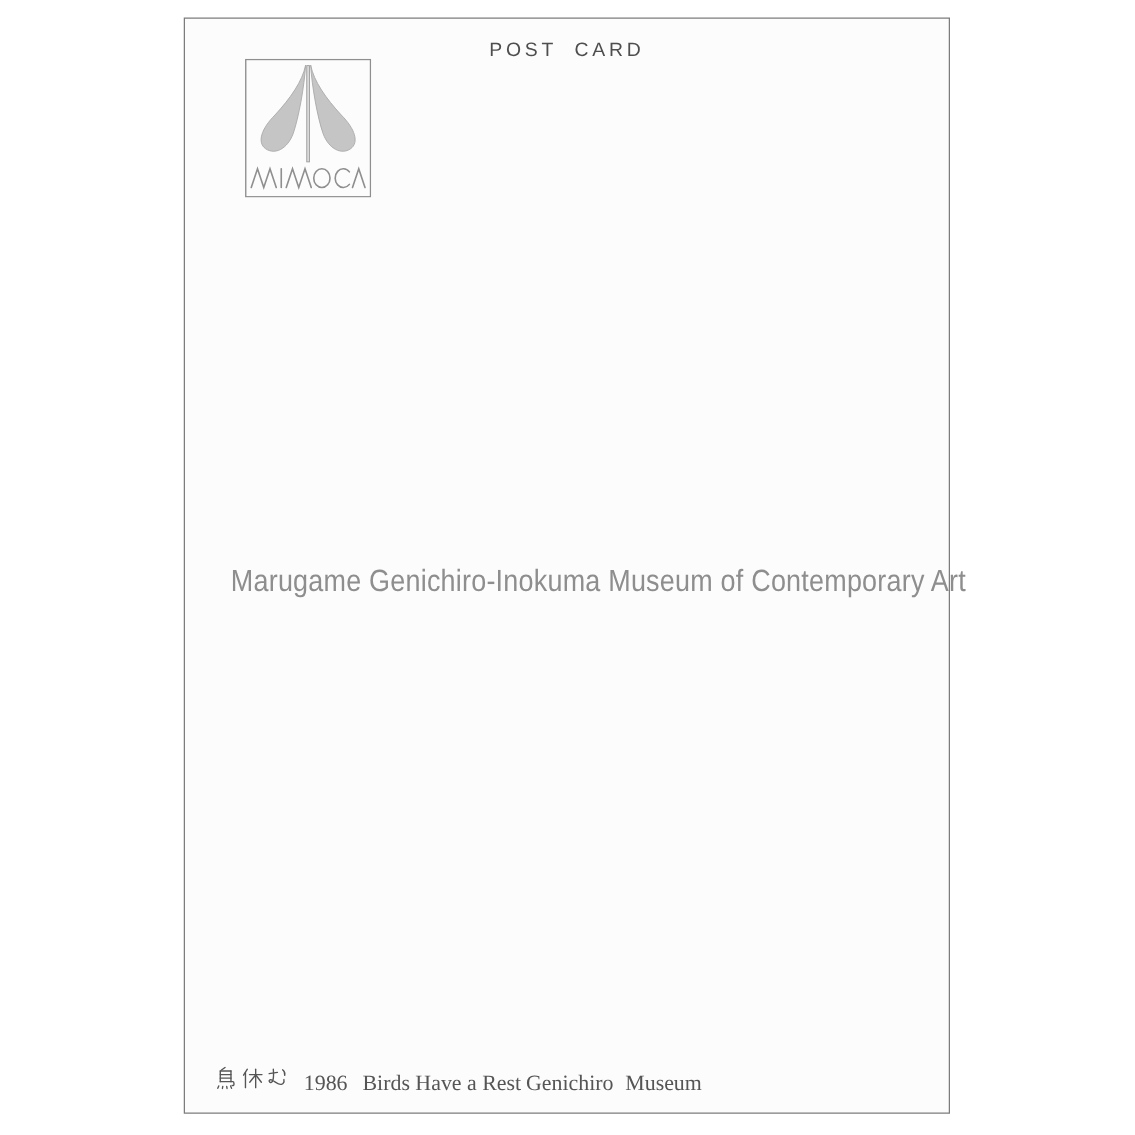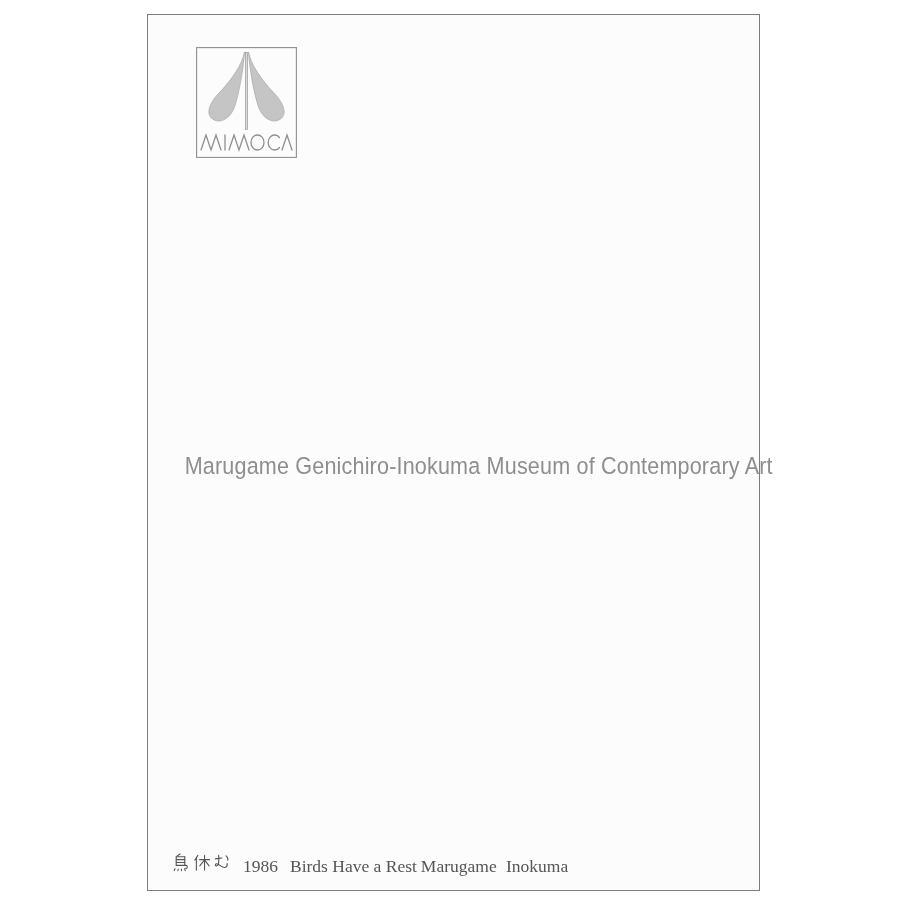--- a/index.html
+++ b/index.html
@@ -100,20 +100,21 @@
   .caption-year { margin-right: 12px; }
   .caption-title-en { margin-right: 4px; }
   .caption-artist { word-spacing: 5px; }
 </style>
 </head>
 <body>
 
 <div class="scene">
   <div class="postcard">
 
+    <div class="postcard-label">POST CARD</div>
 
     <svg class="mimoca-logo" viewBox="0 0 101 111" role="img" aria-label="MIMOCA">
       <rect class="logo-square" x="0.6" y="0.6" width="99.8" height="109.8"></rect>
       <path class="petal" d="M 48.5 5 C 46 18, 36 32, 24 45 C 13 56, 9.5 67, 16.5 72 C 24 77.2, 34 72, 38.5 60 C 43 47, 47.5 22, 48.5 5 Z"></path>
       <path class="petal" d="M 52.5 5 C 55 18, 65 32, 77 45 C 88 56, 91.5 67, 84.5 72 C 77 77.2, 67 72, 62.5 60 C 58 47, 53.5 22, 52.5 5 Z"></path>
       <rect class="logo-line" x="49.4" y="5.5" width="2.2" height="77"></rect>
       <g>
         <polyline class="wordmark-stroke" points="5,103 10,88 15,103 20,88 25,103"></polyline>
         <line class="wordmark-stroke" x1="29" y1="88" x2="29" y2="103"></line>
         <polyline class="wordmark-stroke" points="33,103 38,88 43,103 48,88 53,103"></polyline>
@@ -149,17 +150,17 @@
           <line x1="13.8" y1="8" x2="18" y2="13.5"></line>
         </svg>
         <svg class="kglyph" viewBox="0 0 20 20">
           <line x1="3.5" y1="6.2" x2="10.5" y2="5.2"></line>
           <path d="M 7 2.5 C 7.3 6, 7.3 9, 6.8 11.2 C 6.4 13.6, 4.2 14.4, 3.6 12.9 C 3.1 11.6, 4.6 10.9, 6.2 11.8 C 9.2 13.4, 11.5 15.8, 13.8 15.2 C 15.6 14.7, 16.2 12.8, 15.9 11.2"></path>
           <path d="M 14.8 3 C 16.4 4.2, 17 5.8, 16.6 7.6"></path>
         </svg>
       </span>
       <span class="caption-year">1986</span>
       <span class="caption-title-en">Birds Have a Rest</span>
-      <span class="caption-artist">Marugame Inokuma</span>
+      <span class="caption-artist">Genichiro Museum</span>
     </div>
 
   </div>
 </div>
 
 </body></html>

